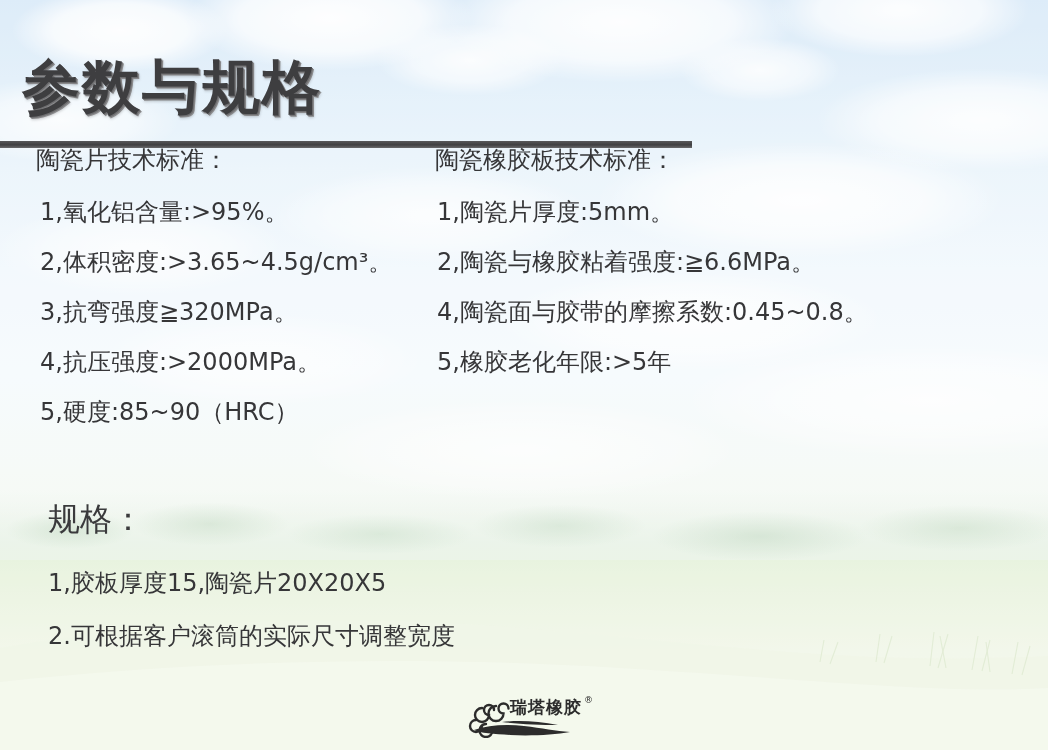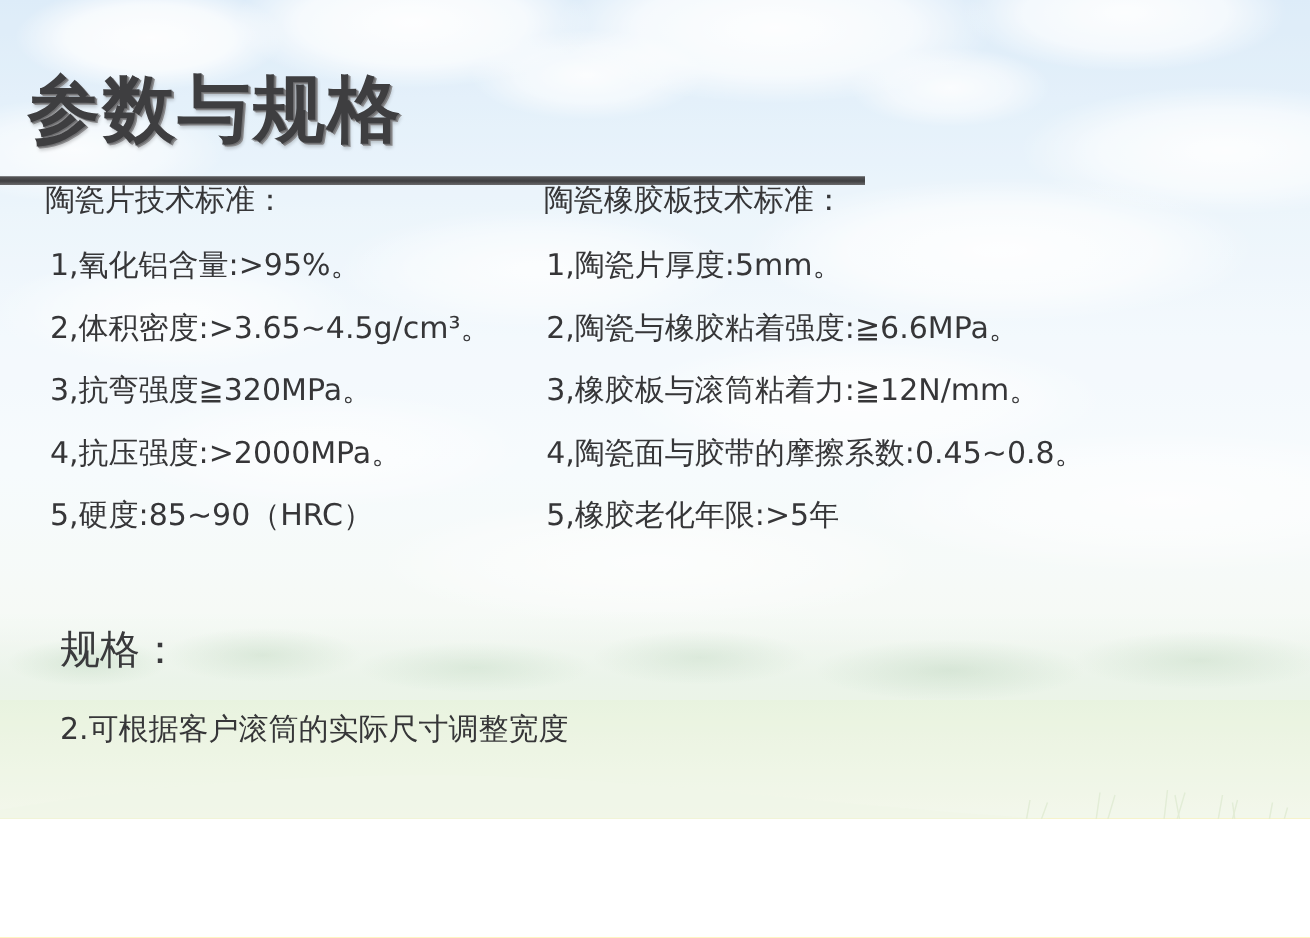--- a/index.html
+++ b/index.html
@@ -3,21 +3,21 @@
 <meta charset="utf-8">
 <style>
   html, body {
     margin: 0;
     padding: 0;
     background: #ffffff;
   }
   #slide {
     position: relative;
     width: 1048px;
-    height: 655px;
+    height: 750px;
     overflow: hidden;
     font-family: "DejaVu Sans", "Liberation Sans", sans-serif;
     background: #fde047;
   }
 
   
   .bg-sky {
     position: absolute;
     left: 0; top: 0;
     width: 1048px; height: 560px;
@@ -262,29 +262,29 @@
       <p class="spec-item">2,体积密度:&gt;3.65~4.5g/cm³。</p>
       <p class="spec-item">3,抗弯强度≧320MPa。</p>
       <p class="spec-item">4,抗压强度:&gt;2000MPa。</p>
       <p class="spec-item">5,硬度:85~90（HRC）</p>
     </div>
 
     <div class="spec-col right">
       <p class="spec-heading">陶瓷橡胶板技术标准：</p>
       <p class="spec-item">1,陶瓷片厚度:5mm。</p>
       <p class="spec-item">2,陶瓷与橡胶粘着强度:≧6.6MPa。</p>
-      <p class="spec-item">3,橡胶板与滚筒粘着力:≧12N/mm。</p>
       <p class="spec-item">4,陶瓷面与胶带的摩擦系数:0.45~0.8。</p>
       <p class="spec-item">5,橡胶老化年限:&gt;5年</p>
     </div>
 
   </div>
 
   <div class="spec-block">
     <p class="spec-block-heading">规格：</p>
+    <p class="spec-block-item">1,胶板厚度15,陶瓷片20X20X5</p>
     <p class="spec-block-item">2.可根据客户滚筒的实际尺寸调整宽度</p>
   </div>
 
   <div class="logo">
     <svg width="140" height="46" viewBox="0 0 140 46">
       <g fill="none" stroke="#2c2c2c" stroke-width="2.4" stroke-linecap="round">
         <path d="M16,16 a7,7 0 1,0 7,7 a5,5 0 1,1 5,-5"></path>
         <path d="M30,14 a7.5,7.5 0 1,0 7.5,7.5 a5,5 0 1,1 5,-5"></path>
         <path d="M10,28 a6,6 0 1,0 6,6"></path>
         <path d="M20,32 a6.5,6.5 0 1,0 6.5,6.5"></path>

